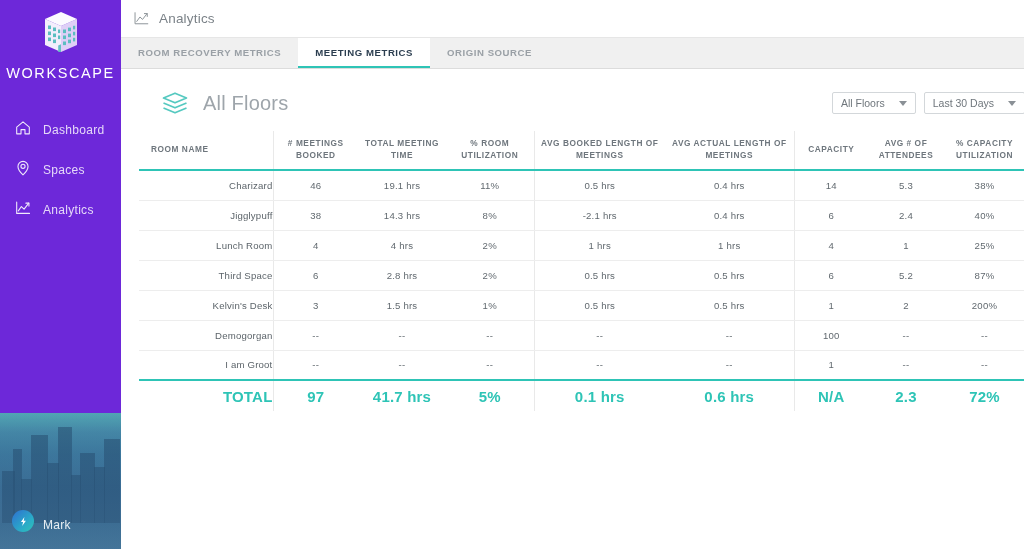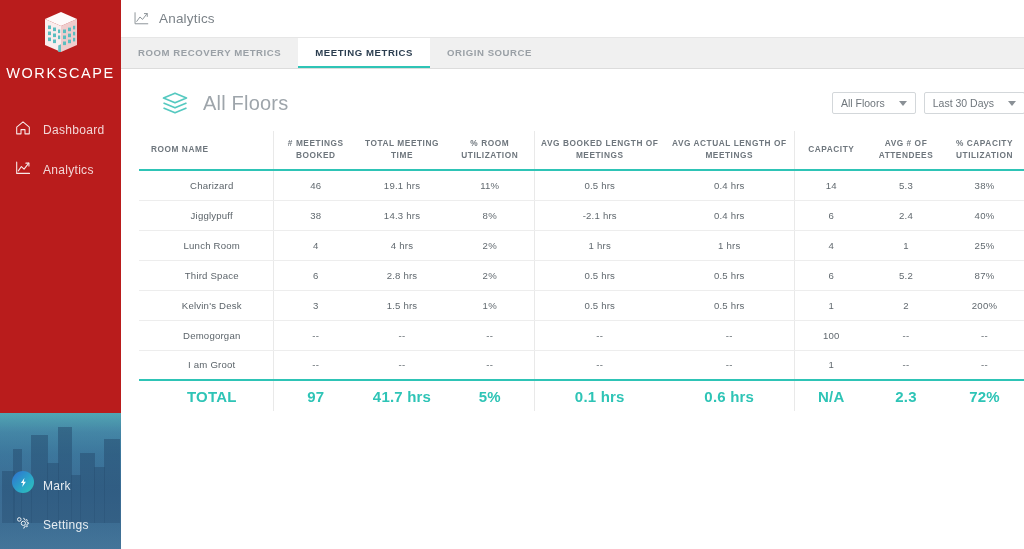--- a/index.html
+++ b/index.html
@@ -7,21 +7,21 @@
     width: 1024px; height: 549px;
     font-family: "Liberation Sans", sans-serif;
     background: #ffffff;
     overflow: hidden;
   }
   .app { display: flex; width: 1024px; height: 549px; }
 
   
   .sidebar {
     width: 121px; height: 549px;
-    background: #b91c1c;
+    background: #6d28d9;
     position: relative;
     flex: 0 0 121px;
     overflow: hidden;
   }
   .logo-wrap {
     padding-top: 6px;
     display: flex; flex-direction: column; align-items: center;
   }
   .logo-icon { width: 56px; height: 56px; display: block; }
   .brand {
@@ -147,21 +147,21 @@
     vertical-align: middle; padding: 6px 2px 8px 2px;
     line-height: 1.45;
     border-bottom: 2px solid #2ec4b6;
   }
   th.first { text-align: left; padding-left: 12px; }
   td {
     font-size: 9.6px; color: #61696f; text-align: center;
     height: 30px; border-bottom: 1px solid #ededed;
     letter-spacing: .2px;
   }
-  td.first { text-align: center; padding-left: 12px; color: #5c646a; }
+  td.first { text-align: right; padding-left: 12px; color: #5c646a; }
   tr.last-data td { border-bottom: 2px solid #2ec4b6; }
   tr.total td {
     color: #2ec4b6; font-weight: bold; font-size: 15px;
     border-bottom: none; height: 31px;
   }
   .vsep { border-left: 1px solid #e9e9e9; }
   col.c0 { width: 134px; }
   col.c1 { width: 85px; }
   col.c2 { width: 88px; }
   col.c3 { width: 88px; }
@@ -215,20 +215,29 @@
 
       <div class="nav-item">
         <span class="ico">
           <svg viewBox="0 0 20 20" width="18" height="18" fill="none" stroke="#ffffff" stroke-width="1.2" stroke-linejoin="round" stroke-linecap="round" opacity="0.9">
             <path d="M3 9 L10 3.2 L17 9 L17 16.5 L12.2 16.5 L12.2 11.8 L7.8 11.8 L7.8 16.5 L3 16.5 Z"></path>
           </svg>
         </span>
         <span class="lbl">Dashboard</span>
       </div>
 
+      <div class="nav-item">
+        <span class="ico">
+          <svg viewBox="0 0 20 20" width="18" height="18" fill="none" stroke="#ffffff" stroke-width="1.2" opacity="0.9">
+            <path d="M10 2.6 C6.9 2.6 4.4 5.1 4.4 8.2 C4.4 12.2 10 17.6 10 17.6 C10 17.6 15.6 12.2 15.6 8.2 C15.6 5.1 13.1 2.6 10 2.6 Z"></path>
+            <circle cx="10" cy="8.1" r="2.3"></circle>
+          </svg>
+        </span>
+        <span class="lbl">Spaces</span>
+      </div>
 
       <div class="nav-item">
         <span class="ico">
           <svg viewBox="0 0 20 20" width="18" height="18" fill="none" stroke="#ffffff" stroke-width="1.2" stroke-linecap="round" stroke-linejoin="round" opacity="0.9">
             <path d="M3 3.5 L3 16 L17.2 16"></path>
             <path d="M4.8 13.2 L8.2 8.4 L11.2 11.2 L16.4 4.6"></path>
             <path d="M13.2 4.6 L16.6 4.6 L16.6 7.9"></path>
           </svg>
         </span>
         <span class="lbl">Analytics</span>
@@ -255,30 +264,20 @@
 
       <div class="nav-item">
         <span class="avatar">
           <svg viewBox="0 0 12 12" width="11" height="11">
             <path d="M7 1 L3.2 6.6 L5.5 6.6 L4.6 11 L8.6 5.2 L6.2 5.2 Z" fill="#ffffff"></path>
           </svg>
         </span>
         <span class="lbl">Mark</span>
       </div>
 
-      <div class="nav-item">
-        <span class="ico">
-          <svg viewBox="0 0 20 20" width="17" height="17" fill="none" stroke="#ffffff" stroke-width="1.15" opacity="0.92">
-            <circle cx="11" cy="11" r="2.5"></circle>
-            <path d="M11 5.1 L11.9 5.1 L12.3 6.7 L13.7 7.3 L15.1 6.5 L15.8 7.2 L15 8.6 L15.6 10 L17.2 10.4 L17.2 11.3 L15.6 11.7 L15 13.1 L15.8 14.5 L15.1 15.2 L13.7 14.4 L12.3 15 L11.9 16.6 L11 16.6"></path>
-            <circle cx="6.2" cy="6.4" r="2.1"></circle>
-          </svg>
-        </span>
-        <span class="lbl">Settings</span>
-      </div>
 
     </div>
   </div>
 
   <div class="main">
 
     <div class="topbar">
       <span class="t-ico">
         <svg viewBox="0 0 20 20" width="19" height="17" fill="none" stroke="#8c9399" stroke-width="1.15" stroke-linecap="round" stroke-linejoin="round">
           <path d="M2.4 3.2 L2.4 16.2 L17.4 16.2"></path>

